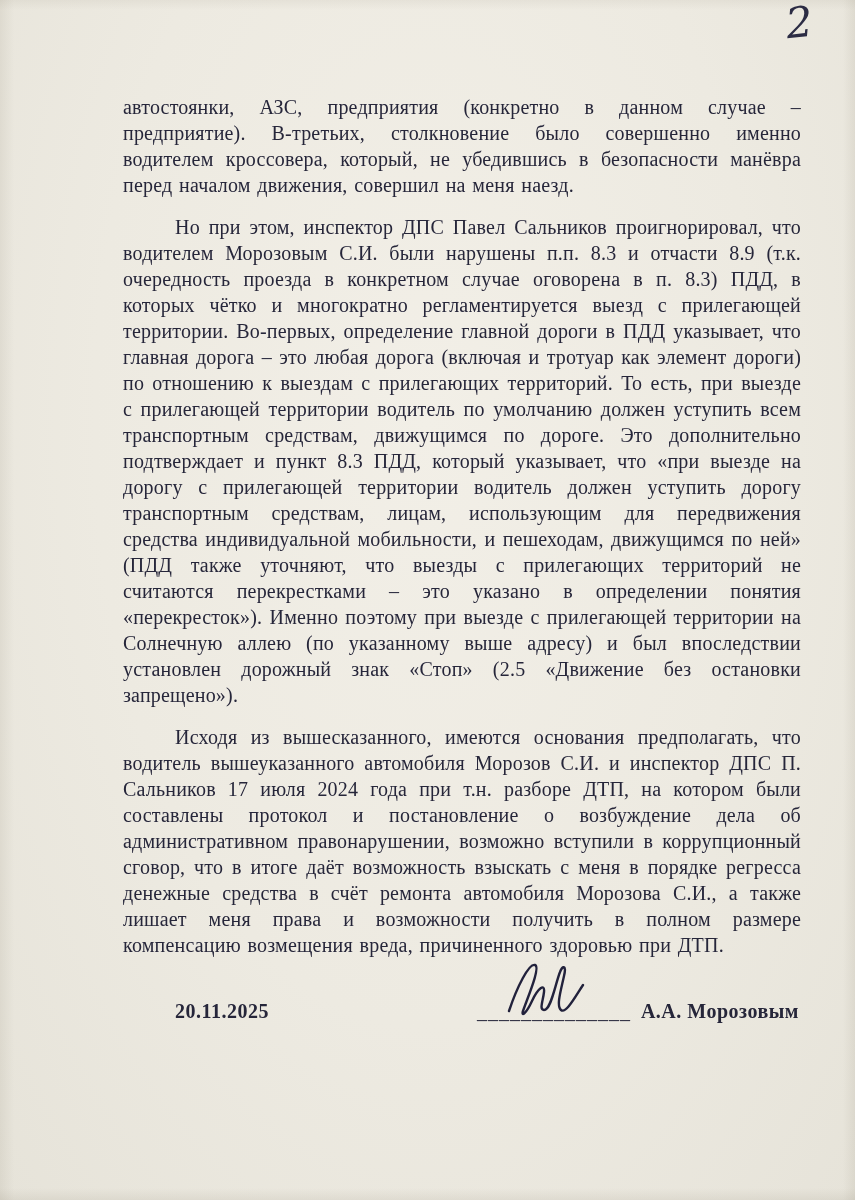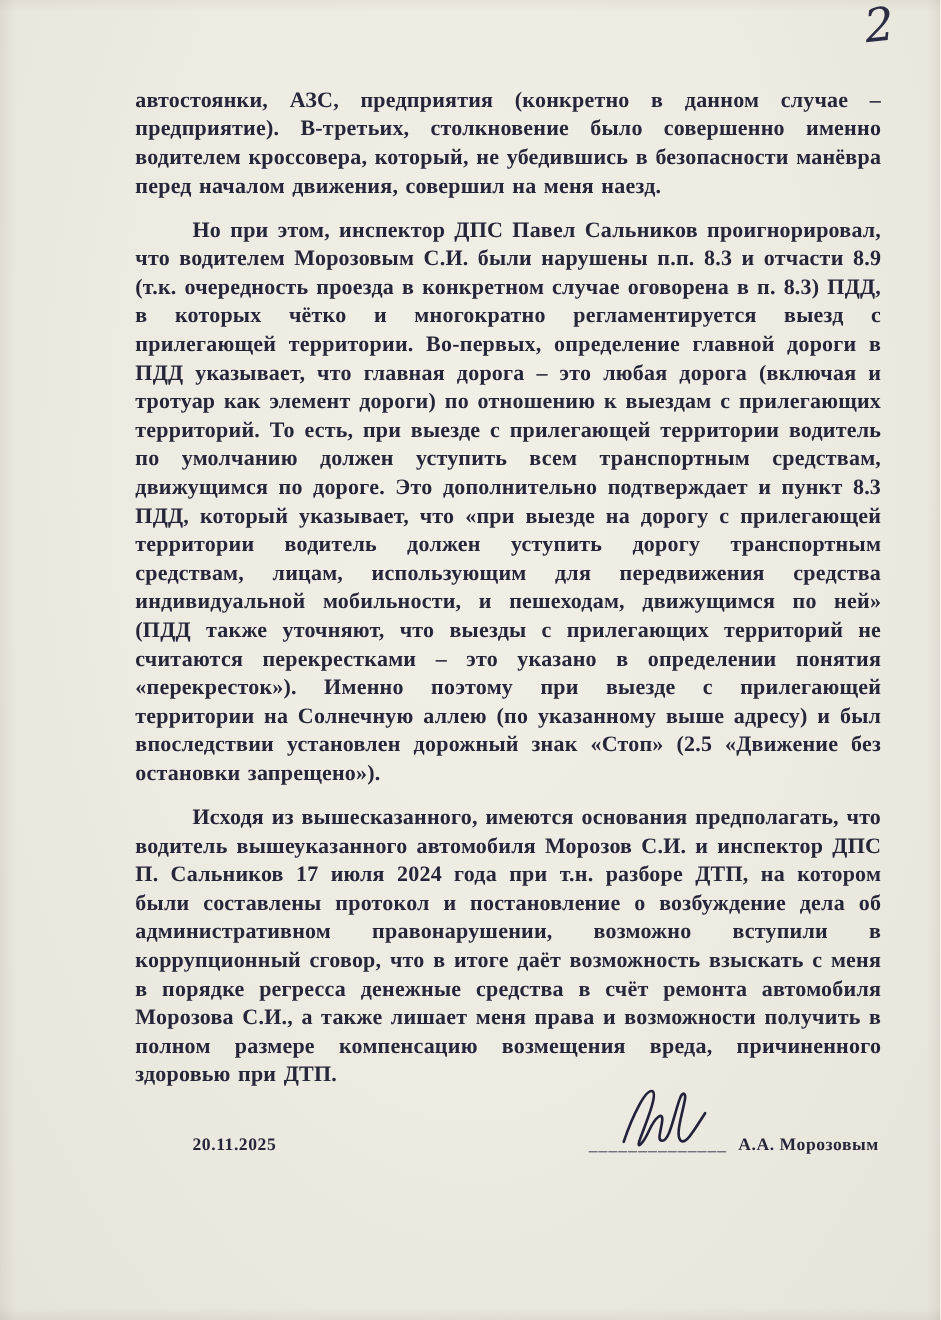--- a/index.html
+++ b/index.html
@@ -40,37 +40,36 @@
     transform: rotate(-6deg);
     line-height: 1;
   }
   .content {
     position: absolute;
     left: 123px;
     top: 78px;
     width: 678px;
   }
   .content p {
-    margin: 0 0 14px 0;
+    margin: 16px 0 14px 0;
     font-size: 20px;
     line-height: 26px;
     text-align: justify;
     letter-spacing: 0.2px;
     word-spacing: 1.5px;
-    font-weight: bold;
   }
   .content p.indent {
     text-indent: 52px;
   }
   .signature-row {
     display: flex;
     align-items: center;
     justify-content: space-between;
     margin-top: 42px;
-    font-size: 16px;
+    font-size: 20px;
     font-family: Liberation Serif, serif;
   }
   .doc-date {
     font-weight: bold;
     margin-left: 52px;
     letter-spacing: 0.5px;
   }
   .signature-group {
     position: relative;
     display: flex;

